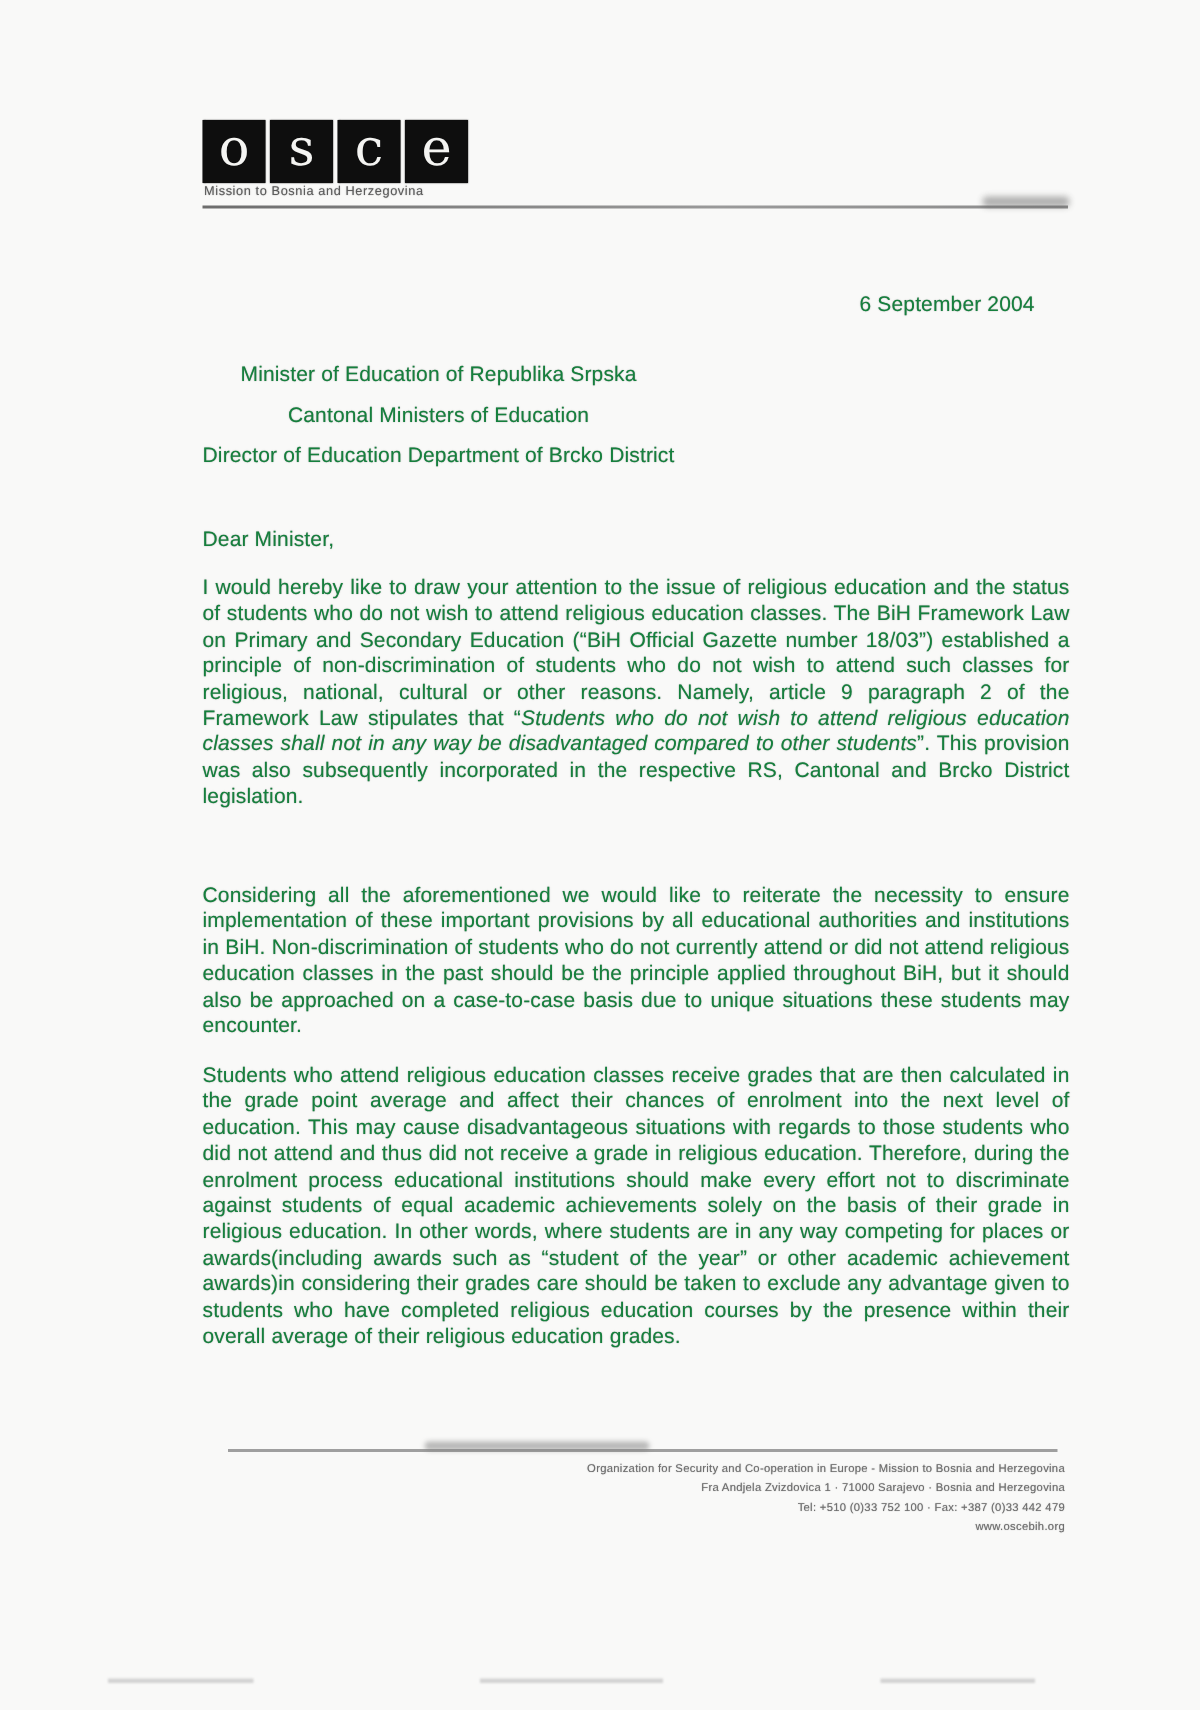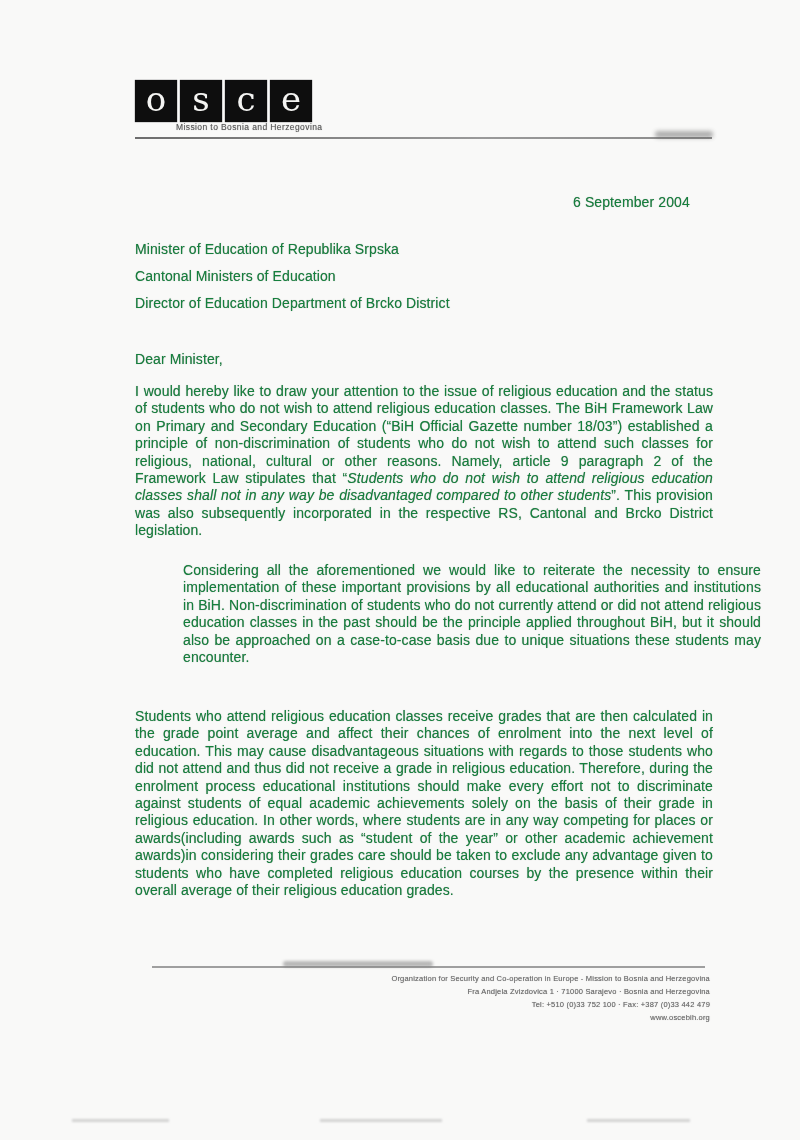--- a/index.html
+++ b/index.html
@@ -36,21 +36,20 @@
     box-shadow: 0 0 1px rgba(0,0,0,.8);
   }
   .logo-subtitle {
     position: absolute;
     left: 136px; top: 122px;
     font-size: 8.5px;
     color: #5c5c5c;
     letter-spacing: .4px;
     text-shadow: 0 0 .8px rgba(80,80,80,.6);
     white-space: nowrap;
-    margin-left: 40px;
   }
   .header-rule {
     position: absolute;
     left: 135px; top: 137px;
     width: 577px; height: 2px;
     background: linear-gradient(90deg, #6d6d6d, #9a9a9a 60%, #8b8b8b);
   }
   .header-rule-smudge {
     position: absolute;
     left: 655px; top: 131px;
@@ -70,35 +69,36 @@
   }
   .date-line {
     position: absolute;
     left: 573px; top: 194px;
     white-space: nowrap;
   }
   .recipients {
     position: absolute;
     left: 135px; top: 236px;
     list-style: none;
+    text-align: center;
   }
   .recipients li { line-height: 27px; white-space: nowrap; }
   .salutation {
     position: absolute;
     left: 135px; top: 351px;
   }
   .para {
     position: absolute;
     left: 135px;
     width: 578px;
     line-height: 17.4px;
     text-align: justify;
   }
   .para-1 { top: 383px; }
-  .para-2 { top: 562px; margin-left: 48px; }
+  .para-2 { top: 588px; }
   .para-3 { top: 708px; }
   .para em { font-style: italic; }
 
   
   .footer-rule {
     position: absolute;
     left: 152px; top: 966px;
     width: 553px; height: 1.5px;
     background: #9f9f9f;
   }

